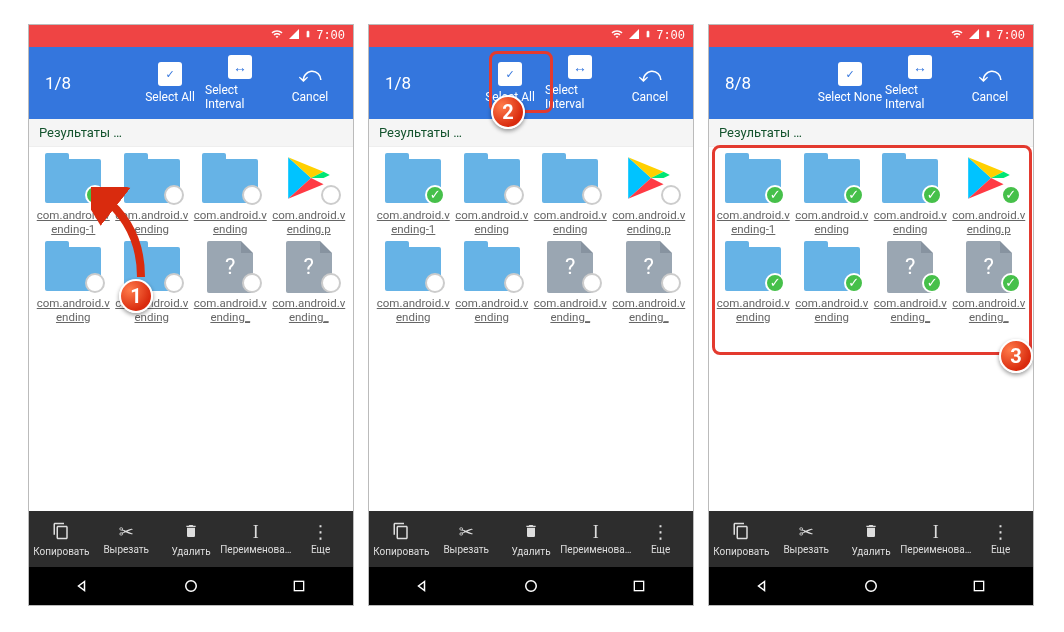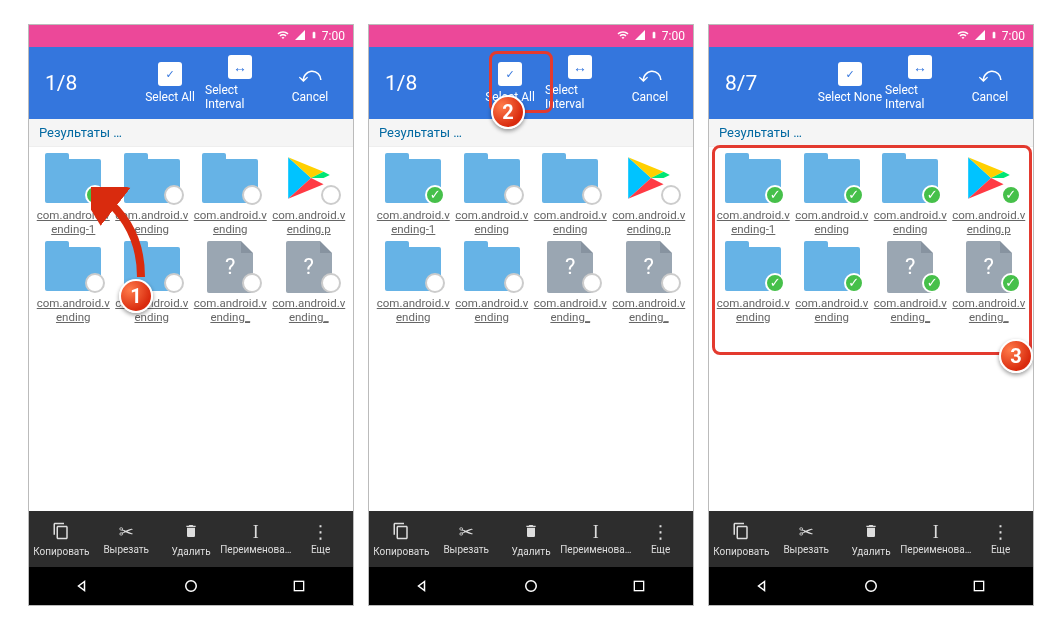--- a/index.html
+++ b/index.html
@@ -20,41 +20,42 @@
     height: 582px;
     border: 1px solid #bbb;
     background: #fff;
     display: flex;
     flex-direction: column;
     overflow: hidden;
   }
   
   .statusbar {
     height: 22px;
-    background: #ec4899;
+    background: #ef4444;
     display: flex;
     justify-content: flex-end;
     align-items: center;
     gap: 4px;
     padding: 0 8px;
     color: #fff;
     font-size: 12px;
+    font-family: Liberation Mono, monospace;
   }
   
   .toolbar {
     height: 72px;
     background: #3476dd;
     color: #fff;
     display: flex;
     align-items: center;
     padding: 0 8px 0 16px;
     font-size: 11px;
   }
   .toolbar .counter {
-    font-size: 21px;
+    font-size: 17px;
     margin-right: auto;
   }
   .tool {
     width: 70px;
     display: flex;
     flex-direction: column;
     align-items: center;
     gap: 4px;
   }
   .tool-ico {
@@ -62,21 +63,21 @@
     background: #fff;
     border-radius: 3px;
     display: flex; align-items: center; justify-content: center;
     color: #3476dd;
   }
   .tool .lbl { font-size: 12px; color: #fff; }
   .crumb {
     background: #f5f5f5;
     padding: 6px 10px;
     font-size: 13px;
-    color: #0369a1;
+    color: #14532d;
     border-bottom: 1px solid #eee;
   }
   .grid {
     flex: 1;
     padding: 4px 6px;
     display: grid;
     grid-template-columns: repeat(4, 1fr);
     gap: 2px 2px;
     align-content: start;
     background: #fff;
@@ -507,21 +508,21 @@
         </svg></span>
     <span><svg width="12" height="12" viewBox="0 0 24 24" fill="#fff">
           <path d="M2 22h20V2z"></path>
         </svg></span>
     <span><svg width="8" height="14" viewBox="0 0 24 24" fill="#fff">
           <path d="M15 4h-1V2h-4v2H9c-.6 0-1 .4-1 1v16c0 .6.4 1 1 1h6c.6 0 1-.4 1-1V5c0-.6-.4-1-1-1z"></path>
         </svg></span>
     <span>7:00</span>
   </div>
   <div class="toolbar">
-    <div class="counter">8/7</div>
+    <div class="counter">8/8</div>
     <div class="tool">
       <div class="tool-ico">✓</div>
       <div class="lbl">Select None</div>
     </div>
     <div class="tool">
       <div class="tool-ico" style="font-size:14px">↔</div>
       <div class="lbl">Select Interval</div>
     </div>
     <div class="tool">
       <div class="tool-ico" style="background:none;color:#fff;font-size:22px">⤺</div>

